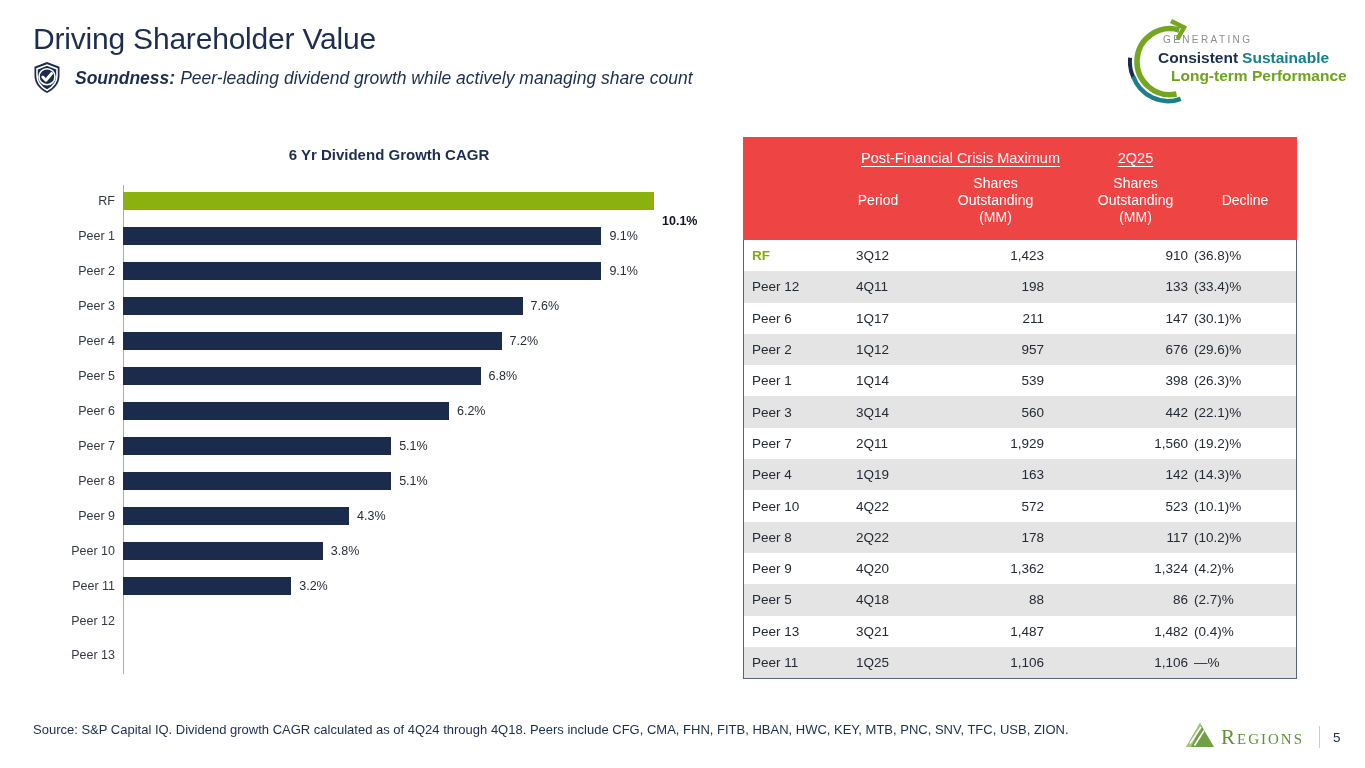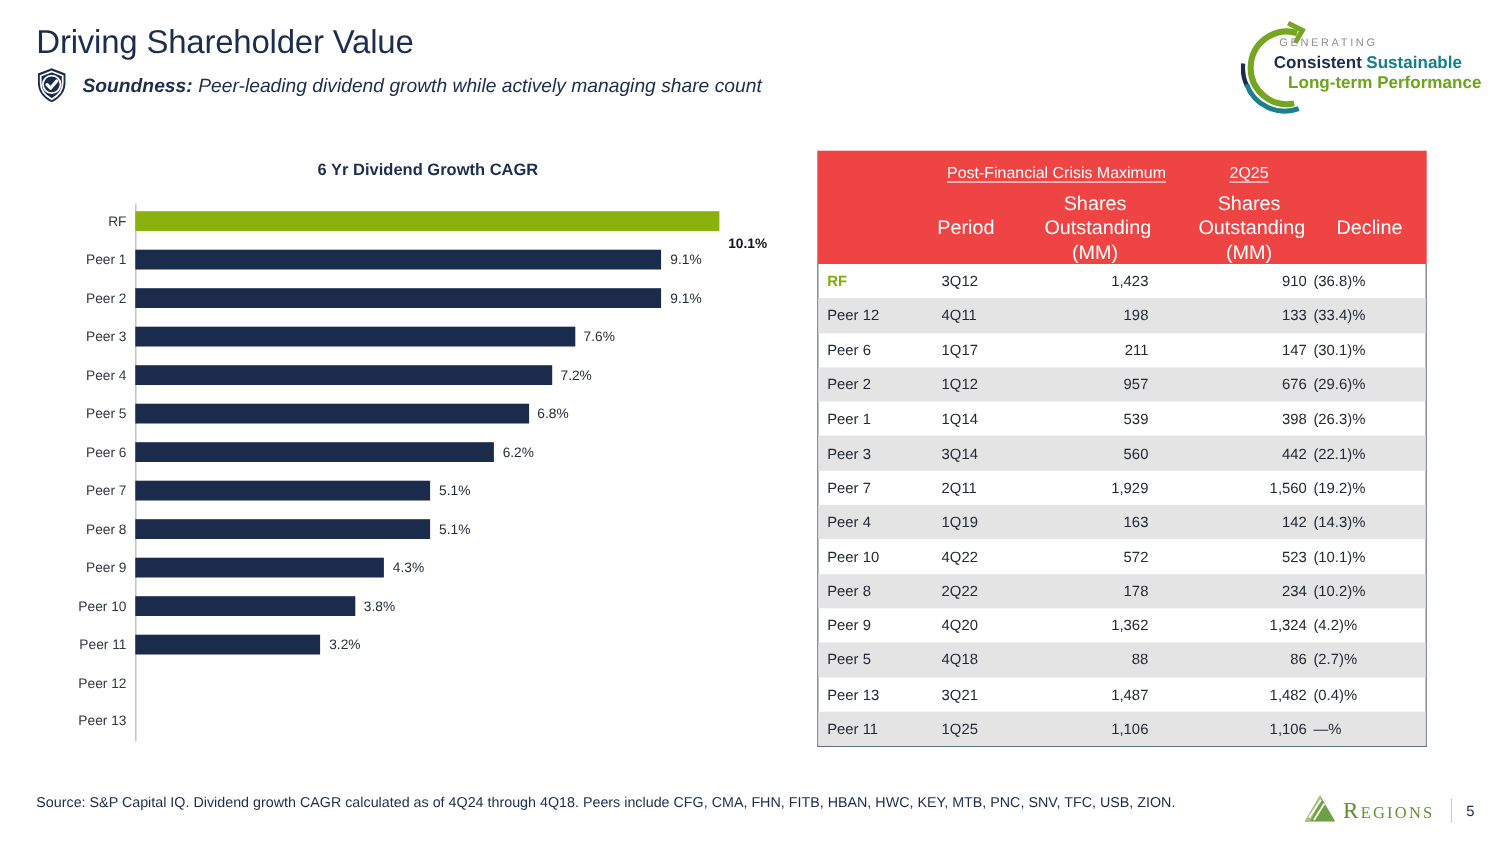--- a/index.html
+++ b/index.html
@@ -36,21 +36,21 @@
   .bar.hl{background:#8ab10e;}
   .bar-value{position:absolute;top:0;line-height:18px;font-size:12.5px;color:#272d38;white-space:nowrap;}
   .bar-value.hl{font-weight:bold;color:#10151f;margin-top:20px;}
 
   
   .share-table{position:absolute;left:743px;top:137px;width:554px;}
   .thead{background:#ef4444;color:#fff;height:103px;box-sizing:border-box;padding-top:13px;}
   .ghead{display:grid;grid-template-columns:100px 235px 115px 1fr;}
   .group-label{text-align:center;font-size:14.5px;text-decoration:underline;text-underline-offset:3px;}
   .col-head{display:grid;grid-template-columns:100px 70px 165px 115px 1fr;margin-top:9px;align-items:center;}
-  .col-label{text-align:center;font-size:18px;line-height:1.22;}
+  .col-label{text-align:center;font-size:14px;line-height:1.22;}
   .col-label .wrap{display:inline-block;max-width:92px;}
   .tbody{border-left:1px solid #56627a;border-right:1px solid #56627a;border-bottom:1px solid #56627a;
          box-sizing:border-box;background:#fff;}
   .trow{display:grid;grid-template-columns:100px 70px 165px 115px 1fr;height:31.3px;
         align-items:center;font-size:13.5px;color:#242a35;}
   .trow.alt{background:#e4e4e4;}
   .c1{padding-left:8px;}
   .trow.hl .c1{color:#84ad0c;font-weight:bold;}
   .c2{padding-left:12px;}
   .c3{text-align:right;padding-right:35px;}
@@ -275,21 +275,21 @@
           <div class="c1">Peer 10</div>
           <div class="c2">4Q22</div>
           <div class="c3">572</div>
           <div class="c4">523</div>
           <div class="c5">(10.1)%</div>
         </div>
         <div class="trow alt">
           <div class="c1">Peer 8</div>
           <div class="c2">2Q22</div>
           <div class="c3">178</div>
-          <div class="c4">234</div>
+          <div class="c4">117</div>
           <div class="c5">(10.2)%</div>
         </div>
         <div class="trow">
           <div class="c1">Peer 9</div>
           <div class="c2">4Q20</div>
           <div class="c3">1,362</div>
           <div class="c4">1,324</div>
           <div class="c5">(4.2)%</div>
         </div>
         <div class="trow alt">

